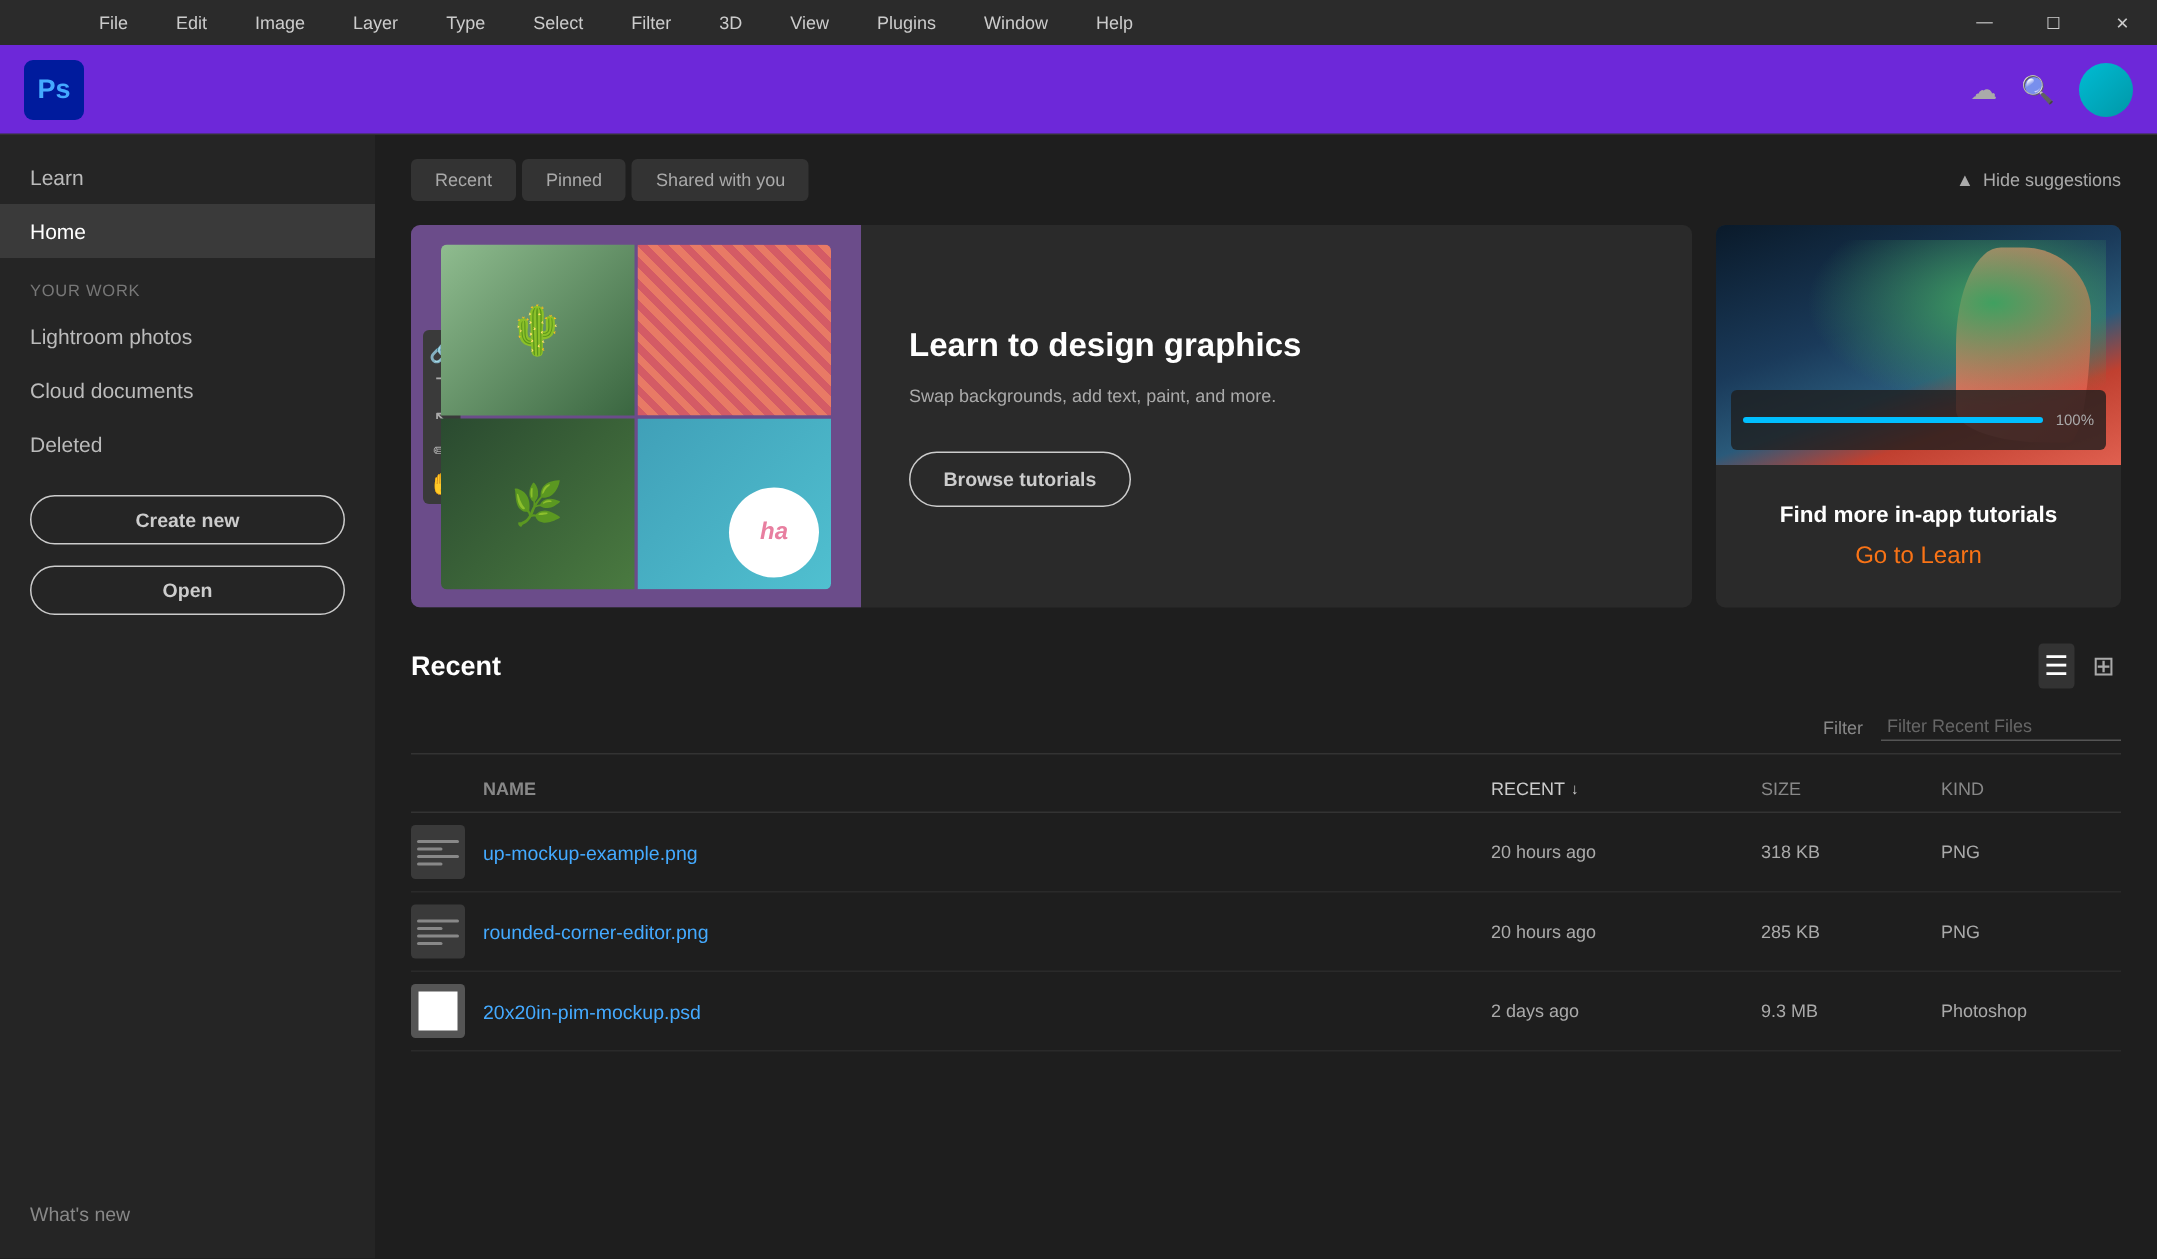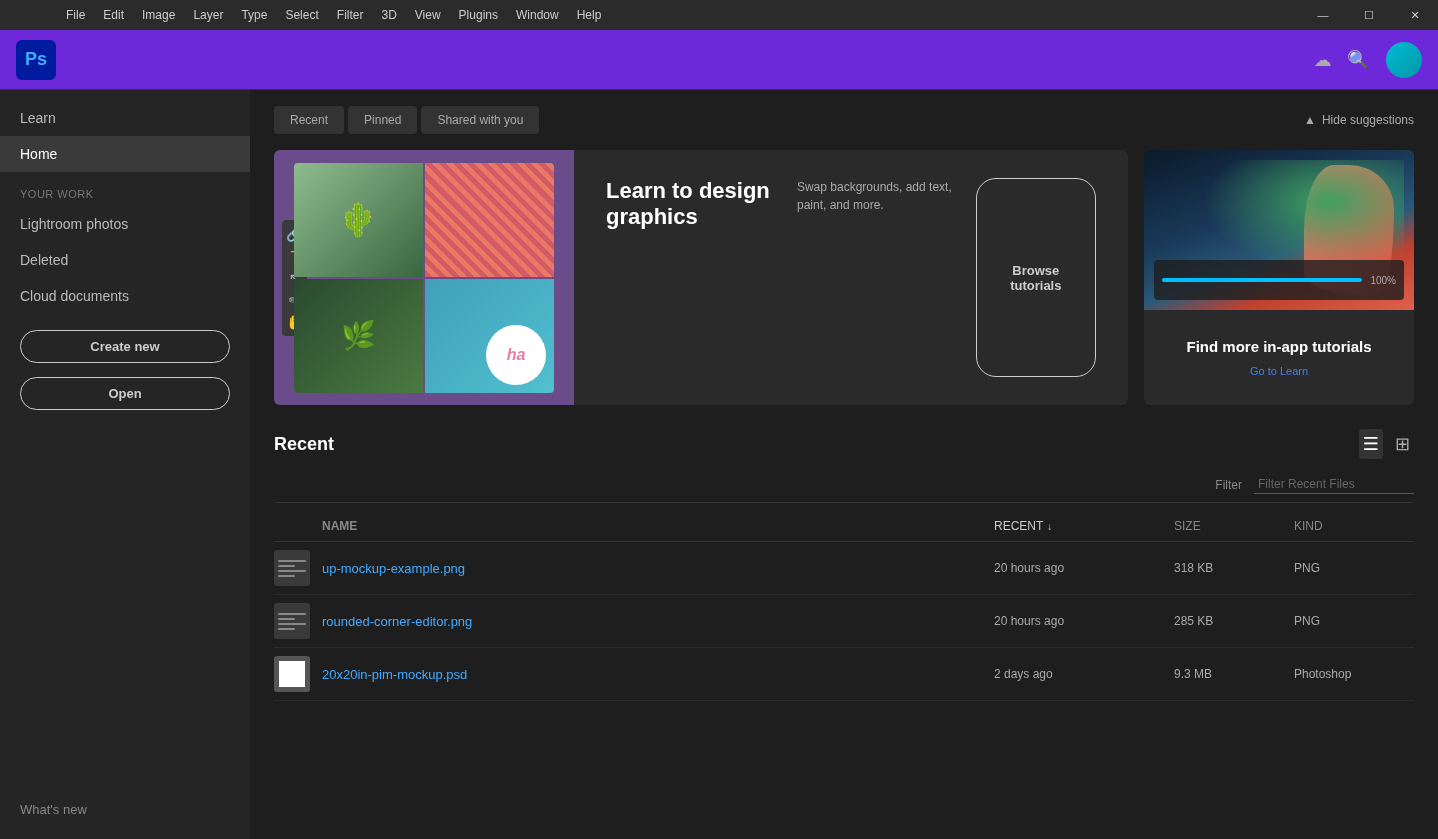--- a/index.html
+++ b/index.html
@@ -18,21 +18,21 @@
       height: 30px;
       background: #2b2b2b;
       display: flex;
       align-items: center;
       padding: 0 8px;
       gap: 8px;
       position: relative;
     }
     .titlebar .menu-items {
       display: flex;
-      gap: 2px;
+      gap: 16px;
       margin-left: 50px;
     }
     .titlebar .menu-item {
       padding: 2px 8px;
       font-size: 12px;
       color: #ccc;
       cursor: pointer;
     }
     .titlebar .window-controls {
       position: absolute;
@@ -274,21 +274,21 @@
       color: #aaa;
       font-size: 14px;
       text-align: center;
       cursor: pointer;
     }
 
     .tutorial-info {
       flex: 1;
       padding: 28px 32px;
       display: flex;
-      flex-direction: row;
+      flex-direction: column;
       justify-content: center;
     }
     .tutorial-title {
       font-size: 22px;
       font-weight: 700;
       color: #fff;
       margin-bottom: 12px;
     }
     .tutorial-desc {
       font-size: 12px;
@@ -353,22 +353,22 @@
       justify-content: center;
       align-items: center;
     }
     .tutorials-card-title {
       font-size: 15px;
       font-weight: 700;
       color: #fff;
       margin-bottom: 10px;
     }
     .go-to-learn {
-      color: #3b82f6;
-      font-size: 11px;
+      color: #f97316;
+      font-size: 16px;
       cursor: pointer;
       text-decoration: none;
     }
 
     
     .recent-section {
       margin-top: 8px;
     }
     .recent-header {
       display: flex;
@@ -523,22 +523,22 @@
 
 <div class="app-body">
 
   <div class="sidebar">
     <div class="sidebar-nav-item">Learn</div>
     <div class="sidebar-nav-item active">Home</div>
 
     <div class="sidebar-section-label">YOUR WORK</div>
 
     <div class="sidebar-nav-item">Lightroom photos</div>
+    <div class="sidebar-nav-item">Cloud documents</div>
     <div class="sidebar-nav-item">Deleted</div>
-    <div class="sidebar-nav-item">Cloud documents</div>
 
     <div class="sidebar-buttons">
       <button class="btn-create">Create new</button>
       <button class="btn-open">Open</button>
     </div>
 
     <div class="sidebar-bottom">
       <div class="sidebar-bottom-item">What's new</div>
     </div>
   </div>

